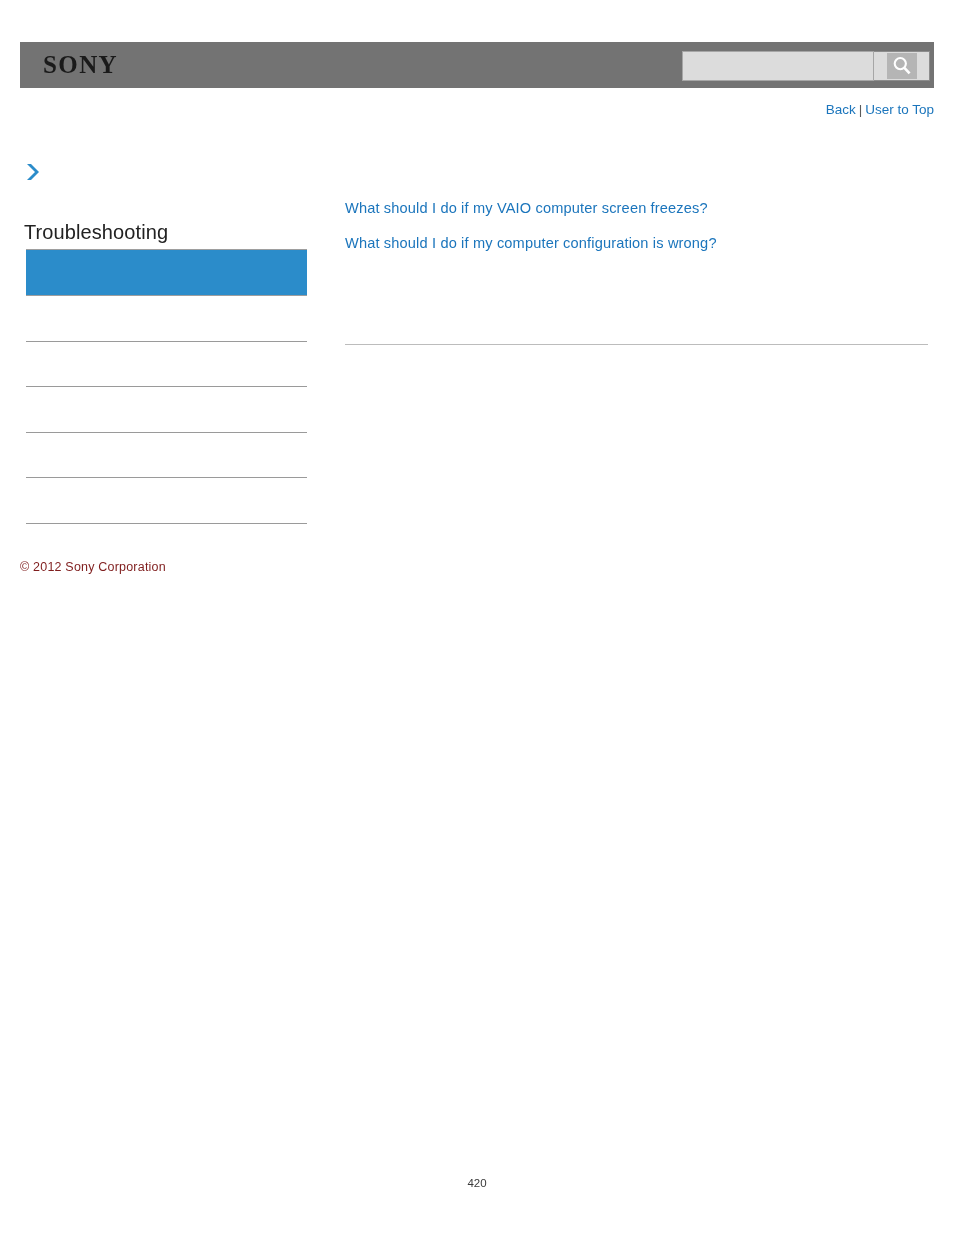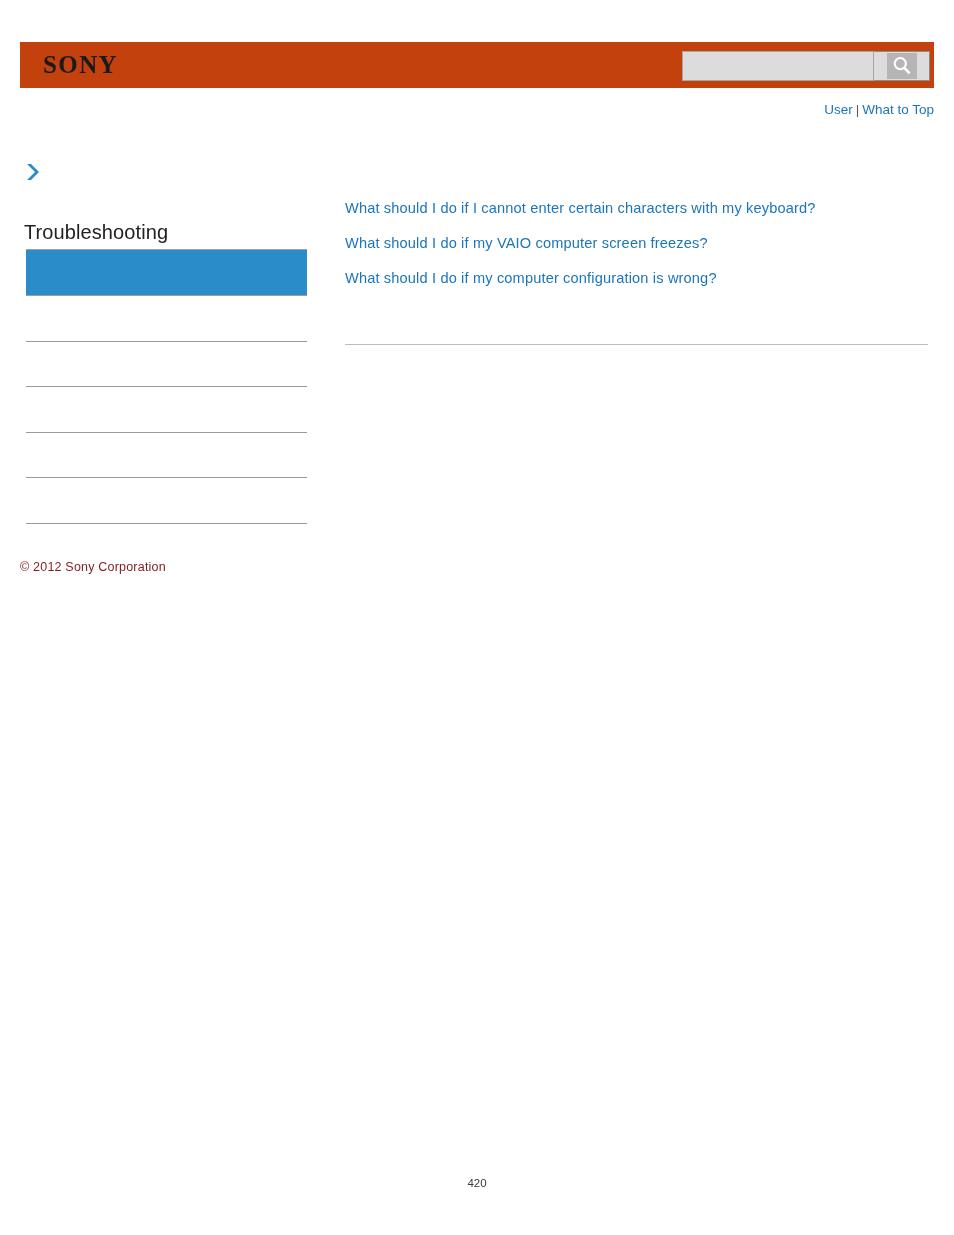--- a/index.html
+++ b/index.html
@@ -17,21 +17,21 @@
     overflow: hidden;
   }
 
   
   .header-bar {
     position: absolute;
     left: 20px;
     top: 42px;
     width: 914px;
     height: 46px;
-    background: #c2410c;
+    background: #737373;
     box-sizing: border-box;
   }
   .sony-logo {
     position: absolute;
     left: 23px;
     top: 9px;
     font-family: "Liberation Serif", serif;
     font-weight: bold;
     font-size: 25px;
     letter-spacing: 1.4px;
@@ -238,21 +238,21 @@
           <circle cx="9.3" cy="8.6" r="5.6" fill="none" stroke="#ffffff" stroke-width="2.1"></circle>
           <line x1="13.4" y1="12.8" x2="18.6" y2="18.4" stroke="#ffffff" stroke-width="2.6" stroke-linecap="butt"></line>
         </svg>
       </span>
     </button>
   </div>
 </div>
 
 <div class="subheader">
   <div class="nav-links">
-    <a href="#">User</a><span class="nav-sep">|</span><a href="#">What to Top</a>
+    <a href="#">Back</a><span class="nav-sep">|</span><a href="#">User to Top</a>
   </div>
 </div>
 
 <div class="sidebar">
 
   <span class="chevron-icon">
     <svg width="20" height="22" viewBox="0 0 20 22" aria-hidden="true">
       <path d="M3 3 L11 11 L3 19 L7 19 L15 11 L7 3 Z" fill="#2b8cca"></path>
     </svg>
   </span>
@@ -277,23 +277,20 @@
       <span class="sidebar-entry-label"></span>
     </div>
     <div class="sidebar-entry">
       <span class="sidebar-entry-label"></span>
     </div>
   </div>
 </div>
 
 <div class="main">
   <ul class="faq-list">
-    <li class="faq-item">
-      <a href="#">What should I do if I cannot enter certain characters with my keyboard?</a>
-    </li>
     <li class="faq-item">
       <a href="#">What should I do if my VAIO computer screen freezes?</a>
     </li>
     <li class="faq-item">
       <a href="#">What should I do if my computer configuration is wrong?</a>
     </li>
   </ul>
 </div>
 <div class="main-divider"></div>
 

